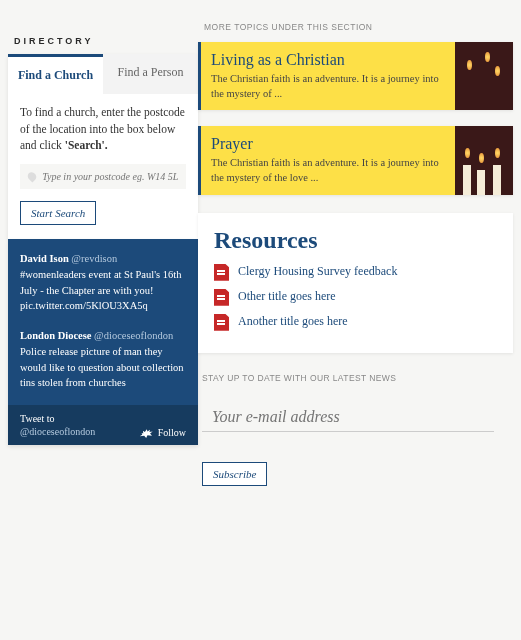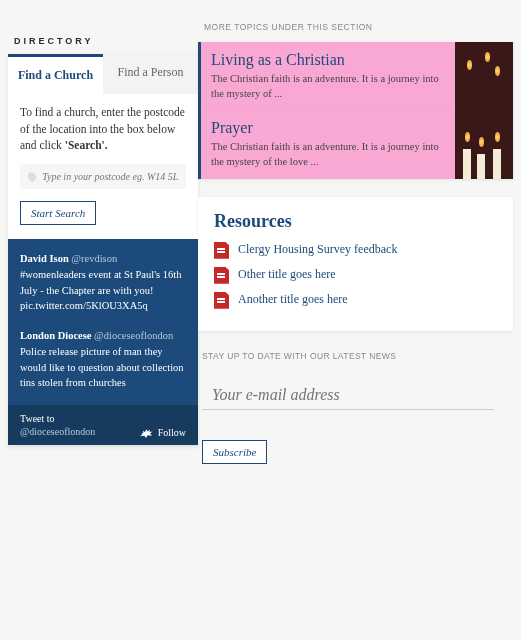--- a/index.html
+++ b/index.html
@@ -19,29 +19,29 @@
 .btn{display:inline-block;border:1.5px solid #1c4a7a;color:#1c4a7a;font-style:italic;font-size:11px;padding:5px 10px;cursor:pointer;font-family:Georgia,serif;background:#fff}
 .tw{background:#1c4a7a;color:#fff;padding:12px 12px 0;box-shadow:0 2px 4px rgba(0,0,0,.1)}
 .tw-item{font-size:10.5px;line-height:1.5;margin-bottom:14px}
 .tw-name{font-weight:600;color:#fff}
 .tw-h{color:#b4c9de}
 .tw-bar{display:flex;justify-content:space-between;align-items:flex-end;background:#163b5f;margin:0 -12px;padding:7px 12px;font-size:10px}
 .tw-cta{line-height:1.3}
 .tw-f{display:flex;align-items:center;gap:5px;cursor:pointer}
 .bird{width:13px;height:11px;background:#fff;clip-path:polygon(0 85%,20% 70%,15% 55%,28% 58%,25% 35%,40% 45%,55% 20%,60% 40%,80% 25%,75% 45%,100% 40%,80% 60%,95% 80%,60% 75%,50% 100%,35% 80%)}
 .topics-h{font-family:Arial,sans-serif;font-size:8.5px;letter-spacing:.5px;color:#888;margin:0 0 10px 6px}
-.topic{display:flex;background:#f9a8d4;box-shadow:0 1px 3px rgba(0,0,0,.08);margin-bottom:0}
+.topic{display:flex;background:#fde047;box-shadow:0 1px 3px rgba(0,0,0,.08);margin-bottom:16px}
 .topic-l{border-left:3px solid #1c4a7a;padding:9px 10px;flex:1}
 .topic-t{font-family:Georgia,serif;font-size:16px;color:#1c4a7a;margin-bottom:3px}
 .topic-d{font-size:10.5px;color:#444;line-height:1.4}
 .thumb{width:58px;background:#3a1818;position:relative;overflow:hidden}
 .flame{position:absolute;width:5px;height:10px;background:radial-gradient(circle,#ffd966,#e69138);border-radius:50%}
 .candle{position:absolute;width:8px;height:30px;background:#f5ecd8;bottom:0}
 .res-card{background:#fff;box-shadow:0 1px 3px rgba(0,0,0,.08);padding:14px 16px;margin-top:18px}
-.res-t{font-family:Georgia,serif;font-size:18px;font-weight:600;color:#1c4a7a;margin-bottom:10px}
+.res-t{font-family:Georgia,serif;font-size:24px;font-weight:600;color:#1c4a7a;margin-bottom:10px}
 .res-i{display:flex;gap:9px;margin-bottom:8px;cursor:pointer}
 .pdf{width:15px;height:17px;background:#c62828;position:relative;clip-path:polygon(0 0,75% 0,100% 20%,100% 100%,0 100%)}
 .pdf::after{content:"";position:absolute;top:6px;left:3px;width:8px;height:2px;background:#fff;box-shadow:0 3px 0 #fff}
 .res-l{font-size:12px;color:#1c4a7a}
 .news{margin-top:20px;padding:0 4px}
 .news-h{font-family:Liberation Sans, sans-serif;font-size:8.5px;letter-spacing:.4px;color:#888;margin-bottom:20px}
 .email{border:0;border-bottom:1px solid #ccc;background:transparent;width:95%;padding:5px 10px;font-style:italic;font-size:16px;color:#999;outline:0;font-family:Georgia,serif;margin-bottom:30px}
 </style>
 </head>
 <body>

